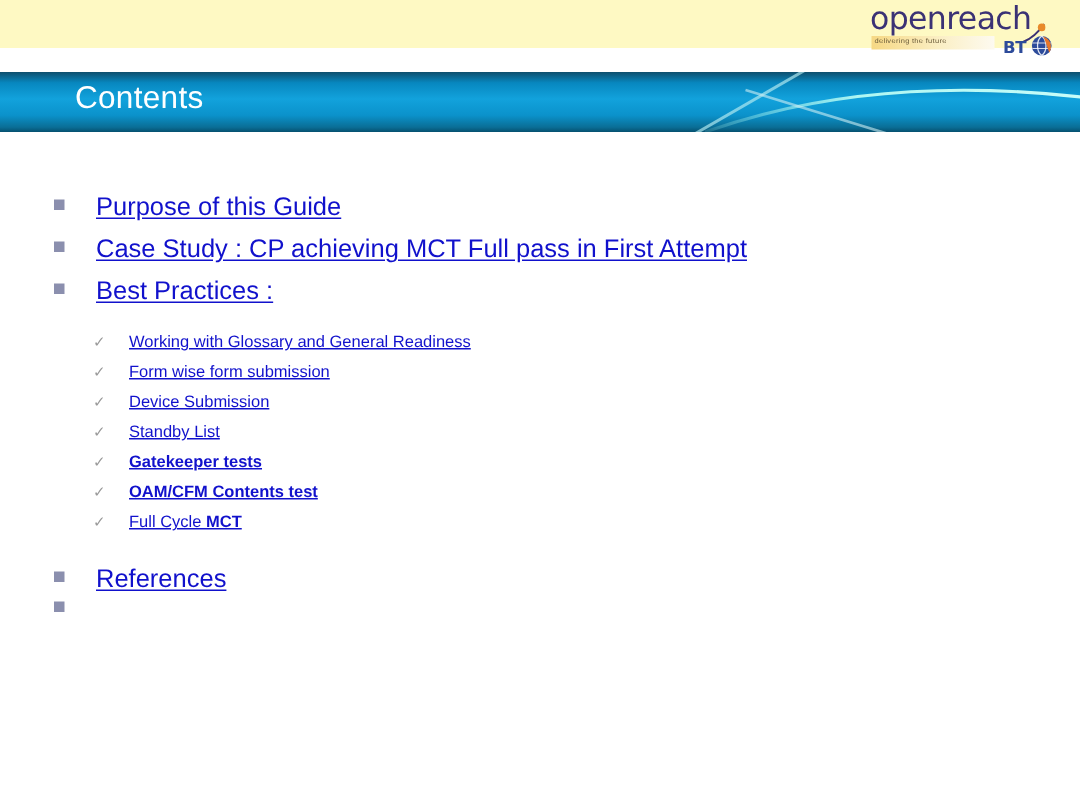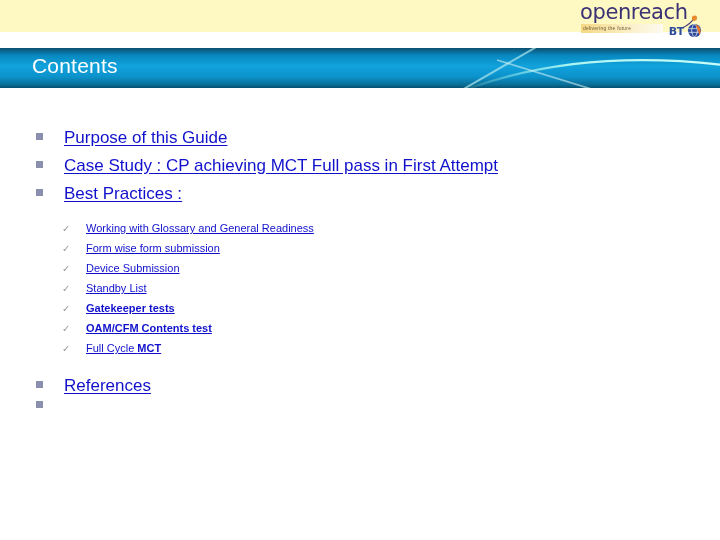--- a/index.html
+++ b/index.html
@@ -107,21 +107,21 @@
         #0a6e96 92%,
         #06506f 100%);
   }
   .band-svg {
     position: absolute;
     left: 0;
     top: 0;
   }
   .band-title {
     position: absolute;
-    left: 32px;
+    left: 50px;
     top: 6px;
     font-family: "Liberation Sans", sans-serif;
     font-size: 21px;
     color: #ffffff;
     letter-spacing: 0.2px;
     white-space: nowrap;
   }
 
   
   .content-area {

